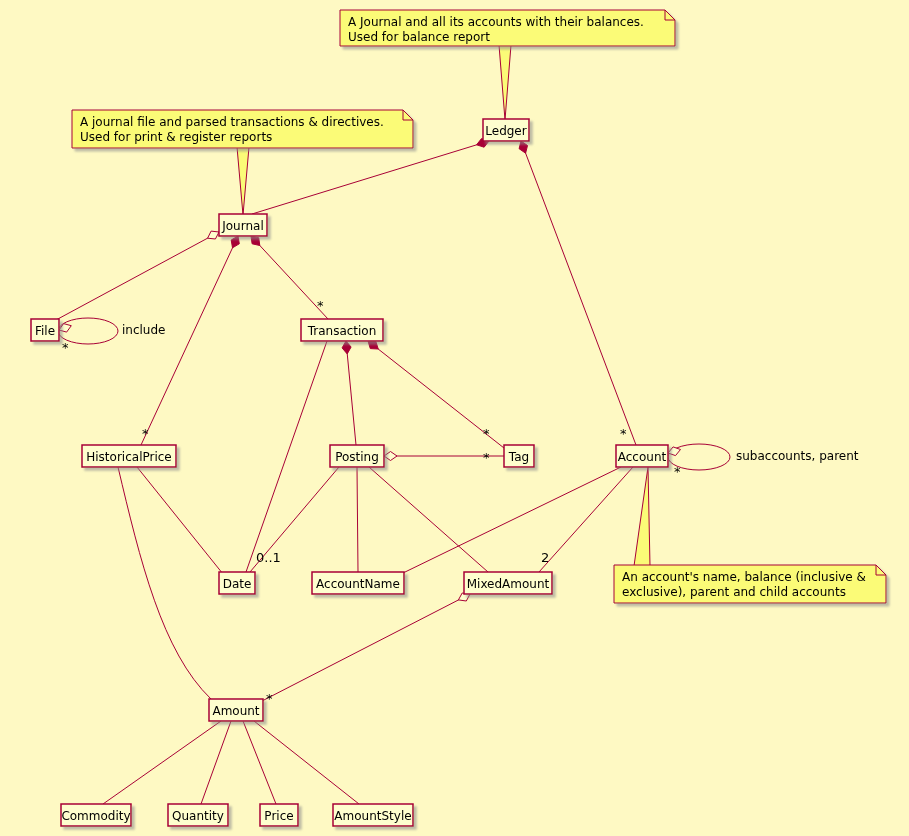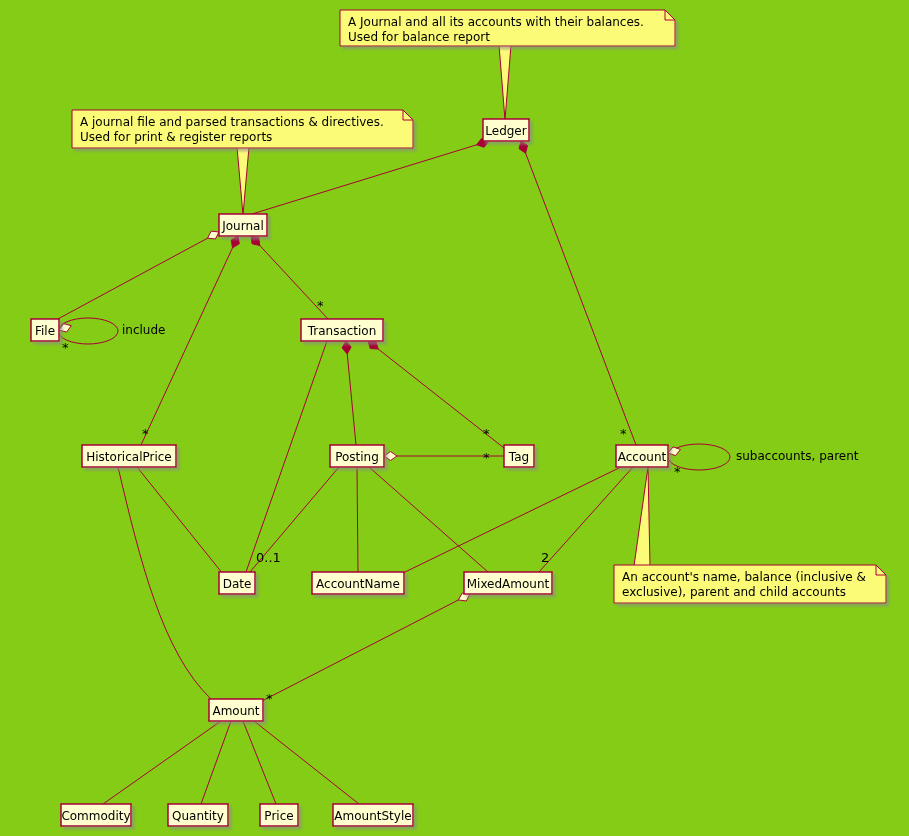--- a/index.html
+++ b/index.html
@@ -1,18 +1,18 @@
 <!DOCTYPE html>
 <html><head>
 <meta charset="utf-8">
 <style>
   * { box-sizing: border-box; }
   html, body { margin: 0; padding: 0; background: #ffffff; }
   body { font-family: "DejaVu Sans", sans-serif; }
-  .canvas { position: relative; width: 909px; height: 836px; background: #84cc16; overflow: hidden; }
+  .canvas { position: relative; width: 909px; height: 836px; background: #fef9c3; overflow: hidden; }
   svg { display: block; }
   svg text { font-family: "DejaVu Sans", sans-serif; fill: #000000; }
 </style>
 </head>
 <body>
 
 <div class="canvas">
   <svg width="909" height="836" viewBox="0 0 909 836">
     <defs>
       <filter id="shadow" x="-30%" y="-30%" width="160%" height="160%">

